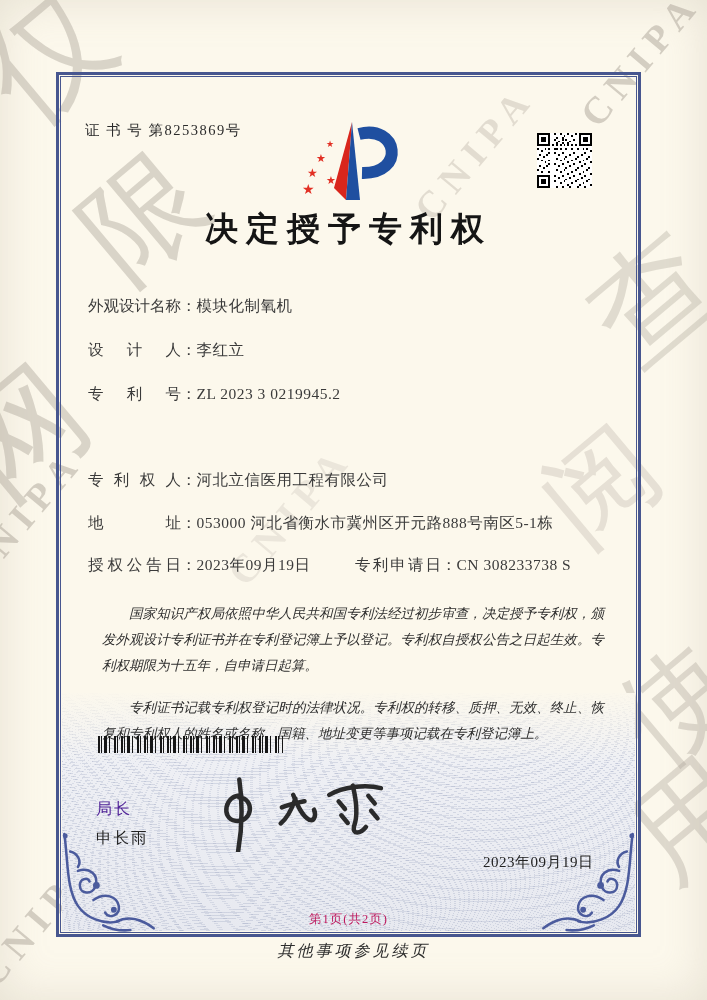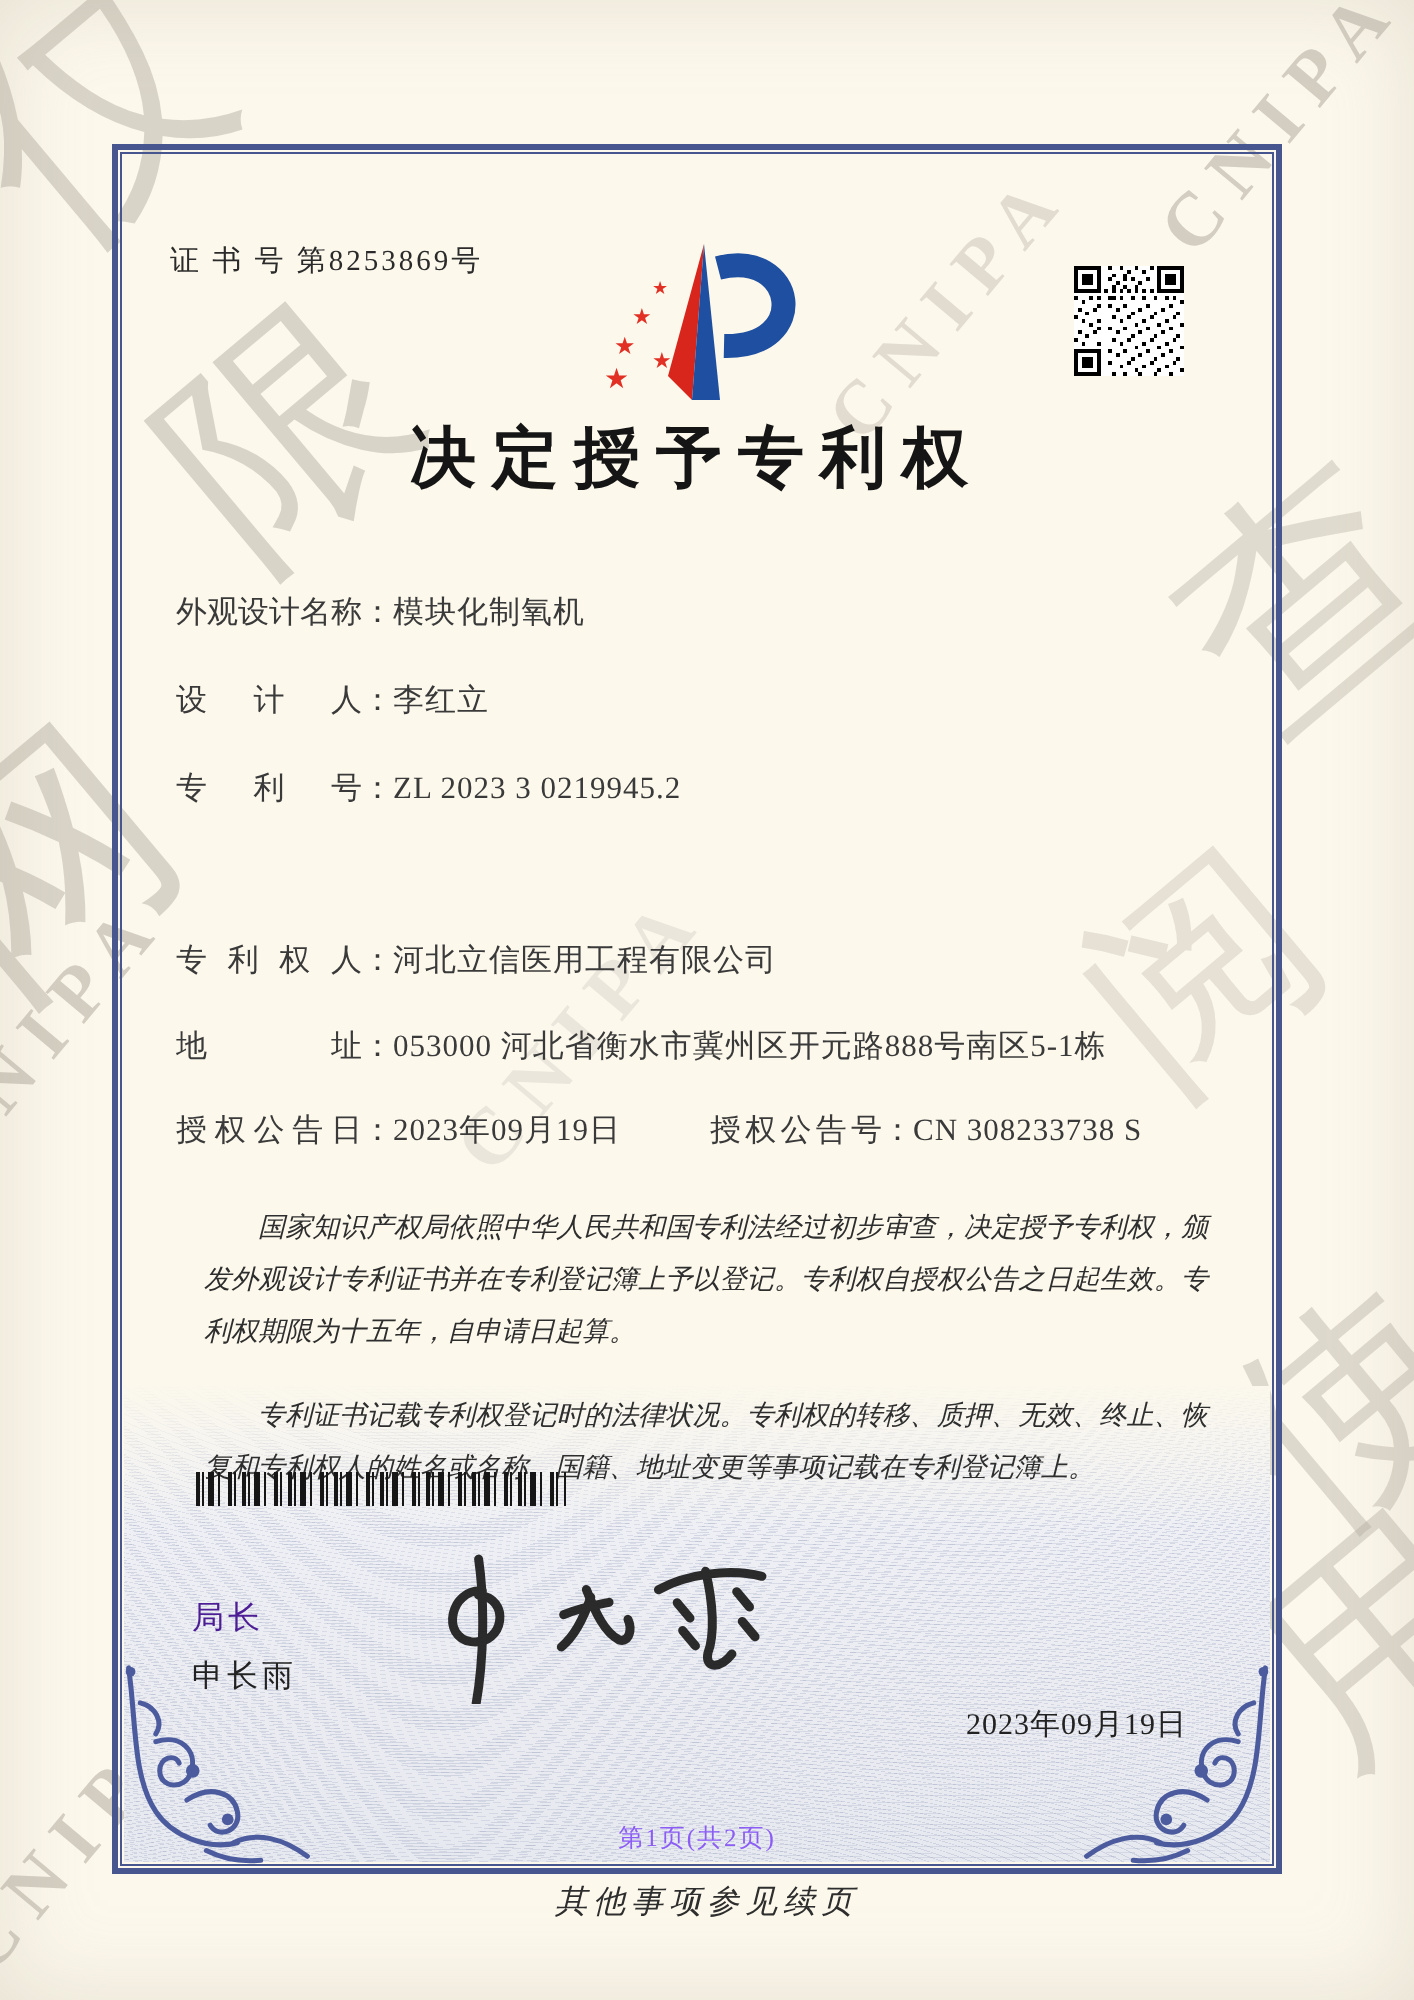--- a/index.html
+++ b/index.html
@@ -58,21 +58,21 @@
   
   .barcode{position:absolute;left:98px;top:736px;width:185px;height:17px;z-index:5;
     background:repeating-linear-gradient(90deg,#161616 0 2px,transparent 2px 3px,#161616 3px 4px,
       transparent 4px 6px,#161616 6px 9px,transparent 9px 11px,#161616 11px 12px,transparent 12px 16px,
       #161616 16px 18px,transparent 18px 19px,#161616 19px 20px,transparent 20px 23px);}
   .sig-role{position:absolute;left:96px;top:799px;z-index:5;font-size:16px;color:#4c1d95;letter-spacing:2px;}
   .sig-name{position:absolute;left:96px;top:828px;z-index:5;font-size:15.5px;color:#222;letter-spacing:2px;}
   .sig-script{position:absolute;left:208px;top:770px;width:205px;height:82px;z-index:5;}
   .issue-date{position:absolute;left:483px;top:853px;z-index:5;font-size:15px;color:#222;letter-spacing:.5px;}
   .page-info{position:absolute;left:56px;top:911px;width:585px;z-index:5;text-align:center;
-             font-size:12.5px;color:#8b5cf6;letter-spacing:1px;}
+             font-size:12.5px;color:#be185d;letter-spacing:1px;}
   .cont-note{position:absolute;left:0;top:941px;width:707px;z-index:5;text-align:center;
              font-size:16px;font-style:italic;letter-spacing:3px;color:#2e2e2e;}
 </style>
 </head>
 <body>
 
 <div class="page">
 
   <div>
     <span class="wm wm-cn wm1">仅</span>
@@ -149,21 +149,21 @@
   </svg>
 
   <div class="title">决定授予专利权</div>
 
   <div class="field-row r1"><span class="flabel">外观设计名称</span><span class="fcolon">：</span><span class="fvalue">模块化制氧机</span></div>
   <div class="field-row r2"><span class="flabel">设计人</span><span class="fcolon">：</span><span class="fvalue">李红立</span></div>
   <div class="field-row r3"><span class="flabel">专利号</span><span class="fcolon">：</span><span class="fvalue">ZL 2023 3 0219945.2</span></div>
   <div class="field-row r5"><span class="flabel">专利权人</span><span class="fcolon">：</span><span class="fvalue">河北立信医用工程有限公司</span></div>
   <div class="field-row r6"><span class="flabel">地址</span><span class="fcolon">：</span><span class="fvalue">053000 河北省衡水市冀州区开元路888号南区5-1栋</span></div>
   <div class="field-row r7"><span class="flabel">授权公告日</span><span class="fcolon">：</span><span class="fvalue">2023年09月19日</span></div>
-  <div class="field-row r8"><span class="flabel flabel-sm">授权公告号</span><span class="fcolon">：</span><span class="fvalue">CN 308233738 S</span></div>
+  <div class="field-row r8"><span class="flabel flabel-sm">专利申请日</span><span class="fcolon">：</span><span class="fvalue">CN 308233738 S</span></div>
 
   <div class="paras">
     <p>国家知识产权局依照中华人民共和国专利法经过初步审查，决定授予专利权，颁发外观设计专利证书并在专利登记簿上予以登记。专利权自授权公告之日起生效。专利权期限为十五年，自申请日起算。</p>
     <p>专利证书记载专利权登记时的法律状况。专利权的转移、质押、无效、终止、恢复和专利权人的姓名或名称、国籍、地址变更等事项记载在专利登记簿上。</p>
   </div>
 
   <div class="barcode"></div>
 
   <div class="sig-role">局长</div>
   <div class="sig-name">申长雨</div>

